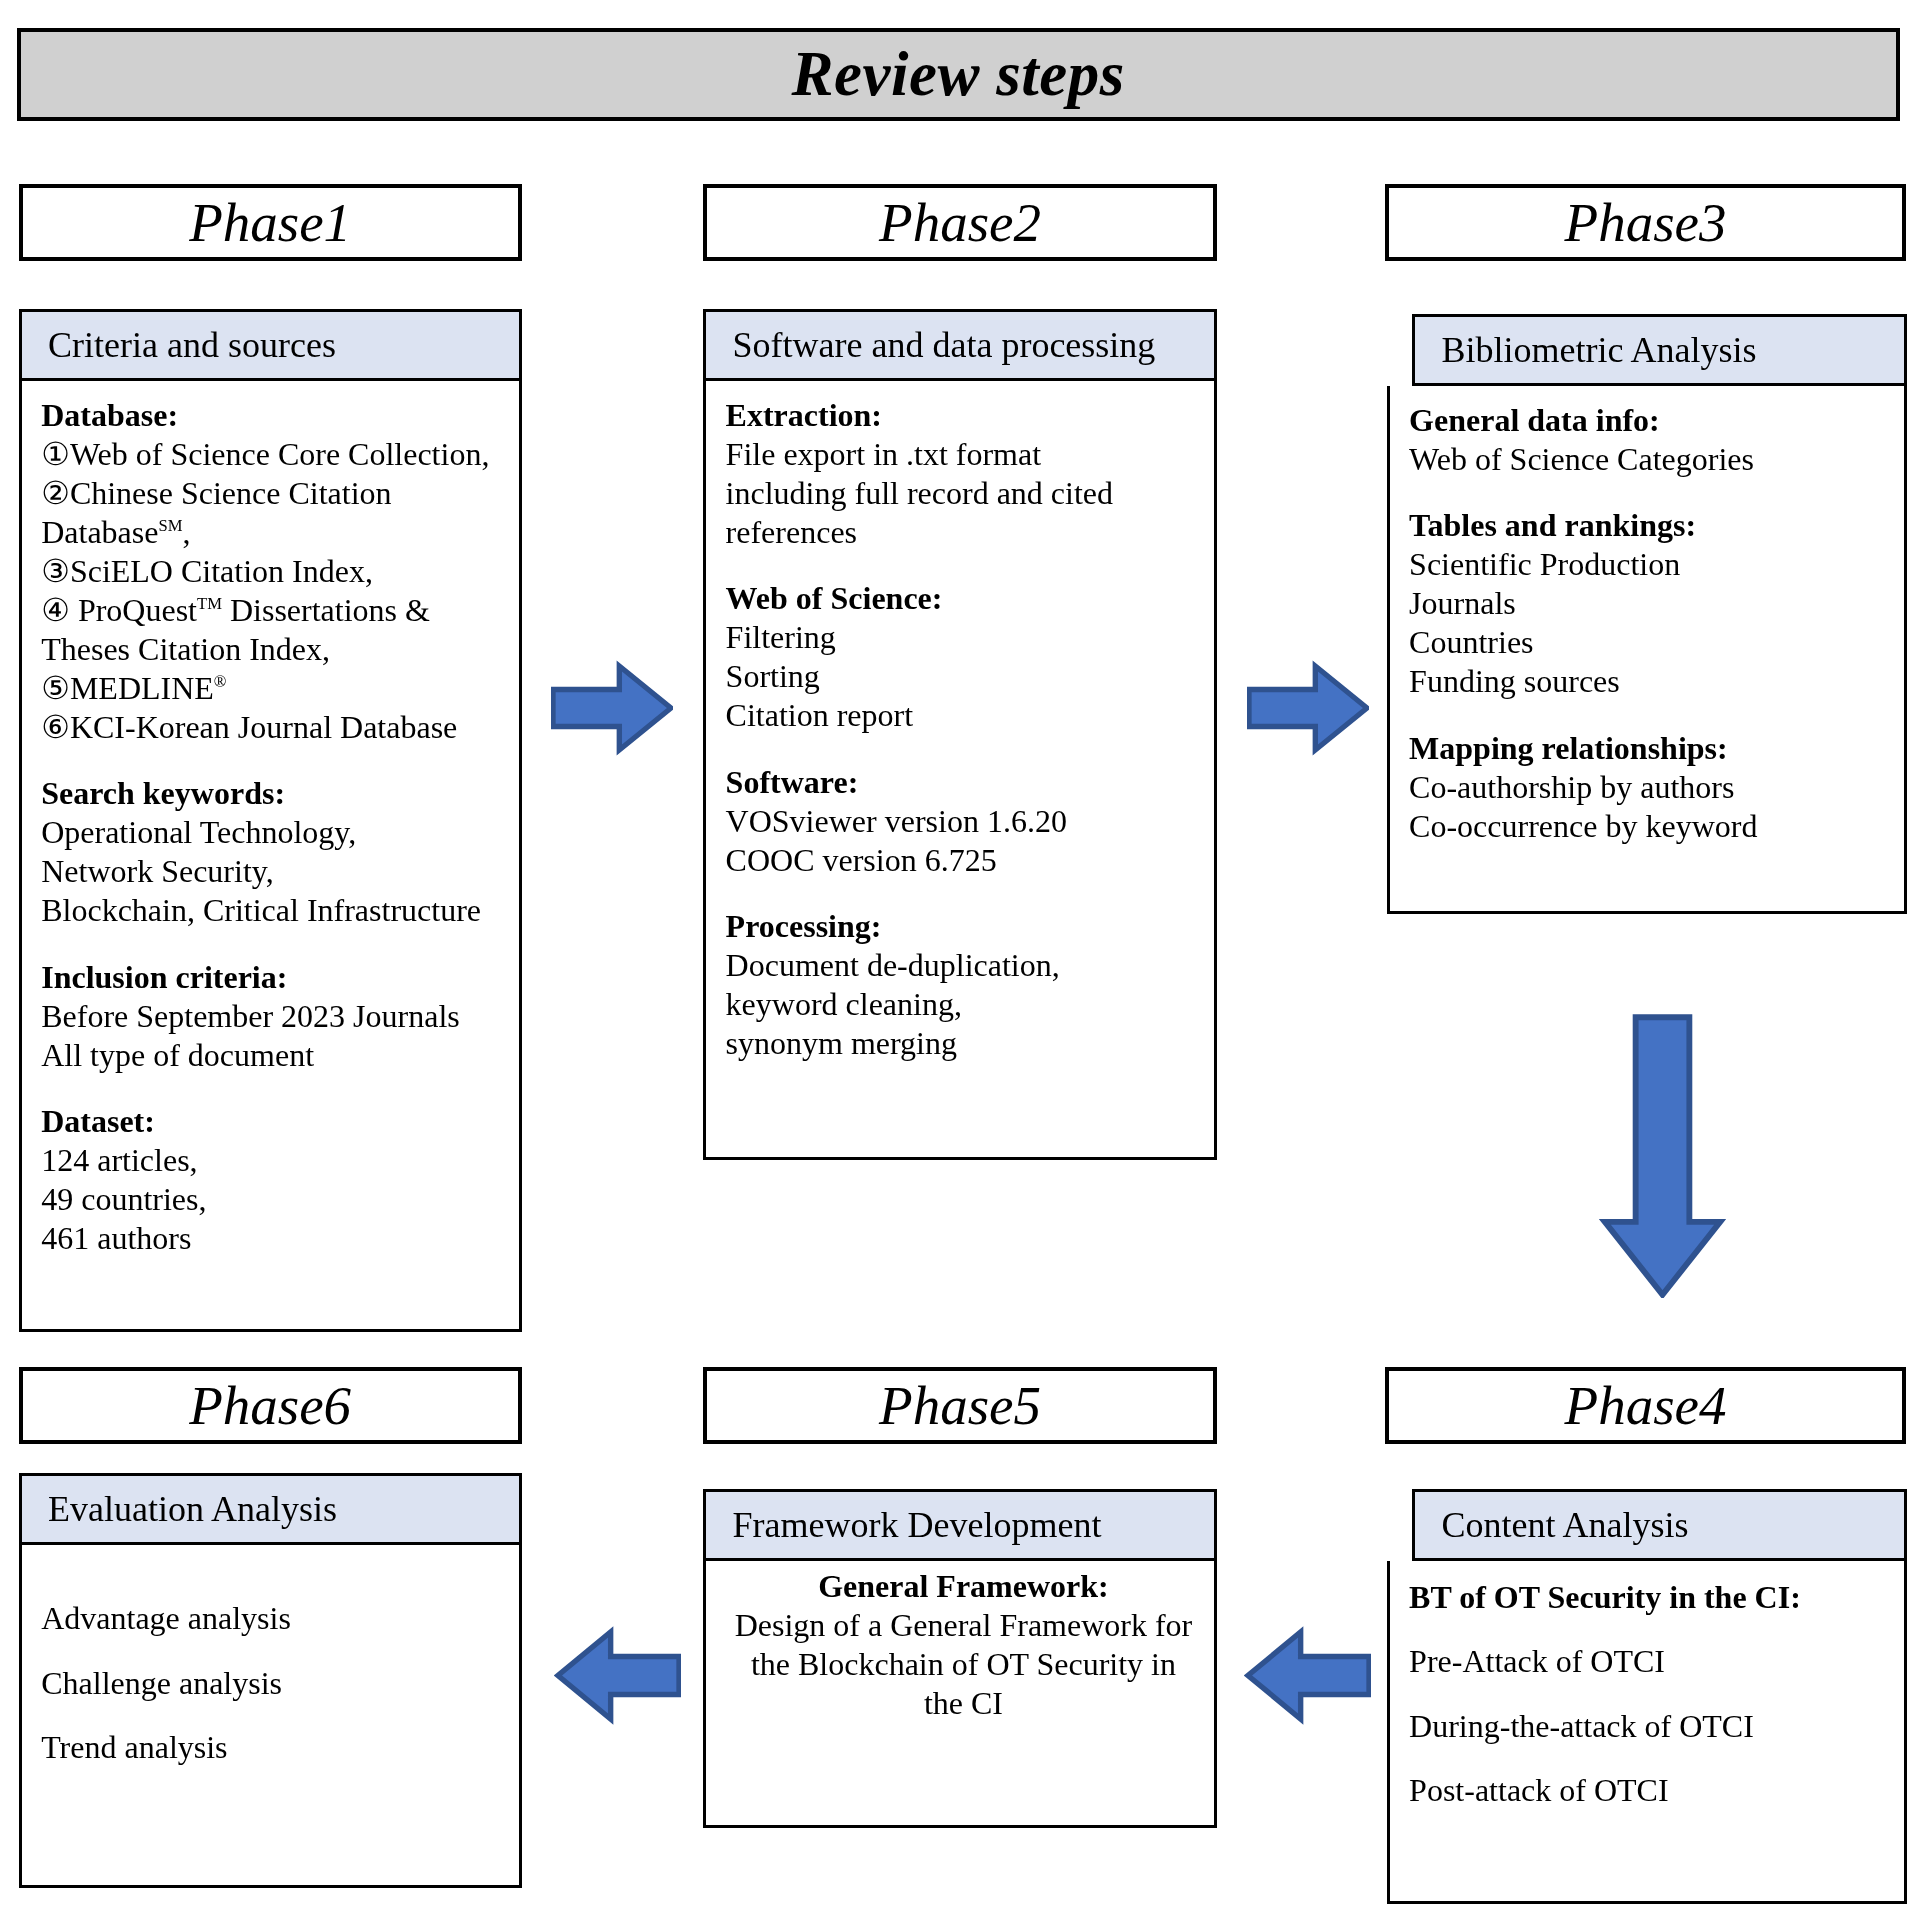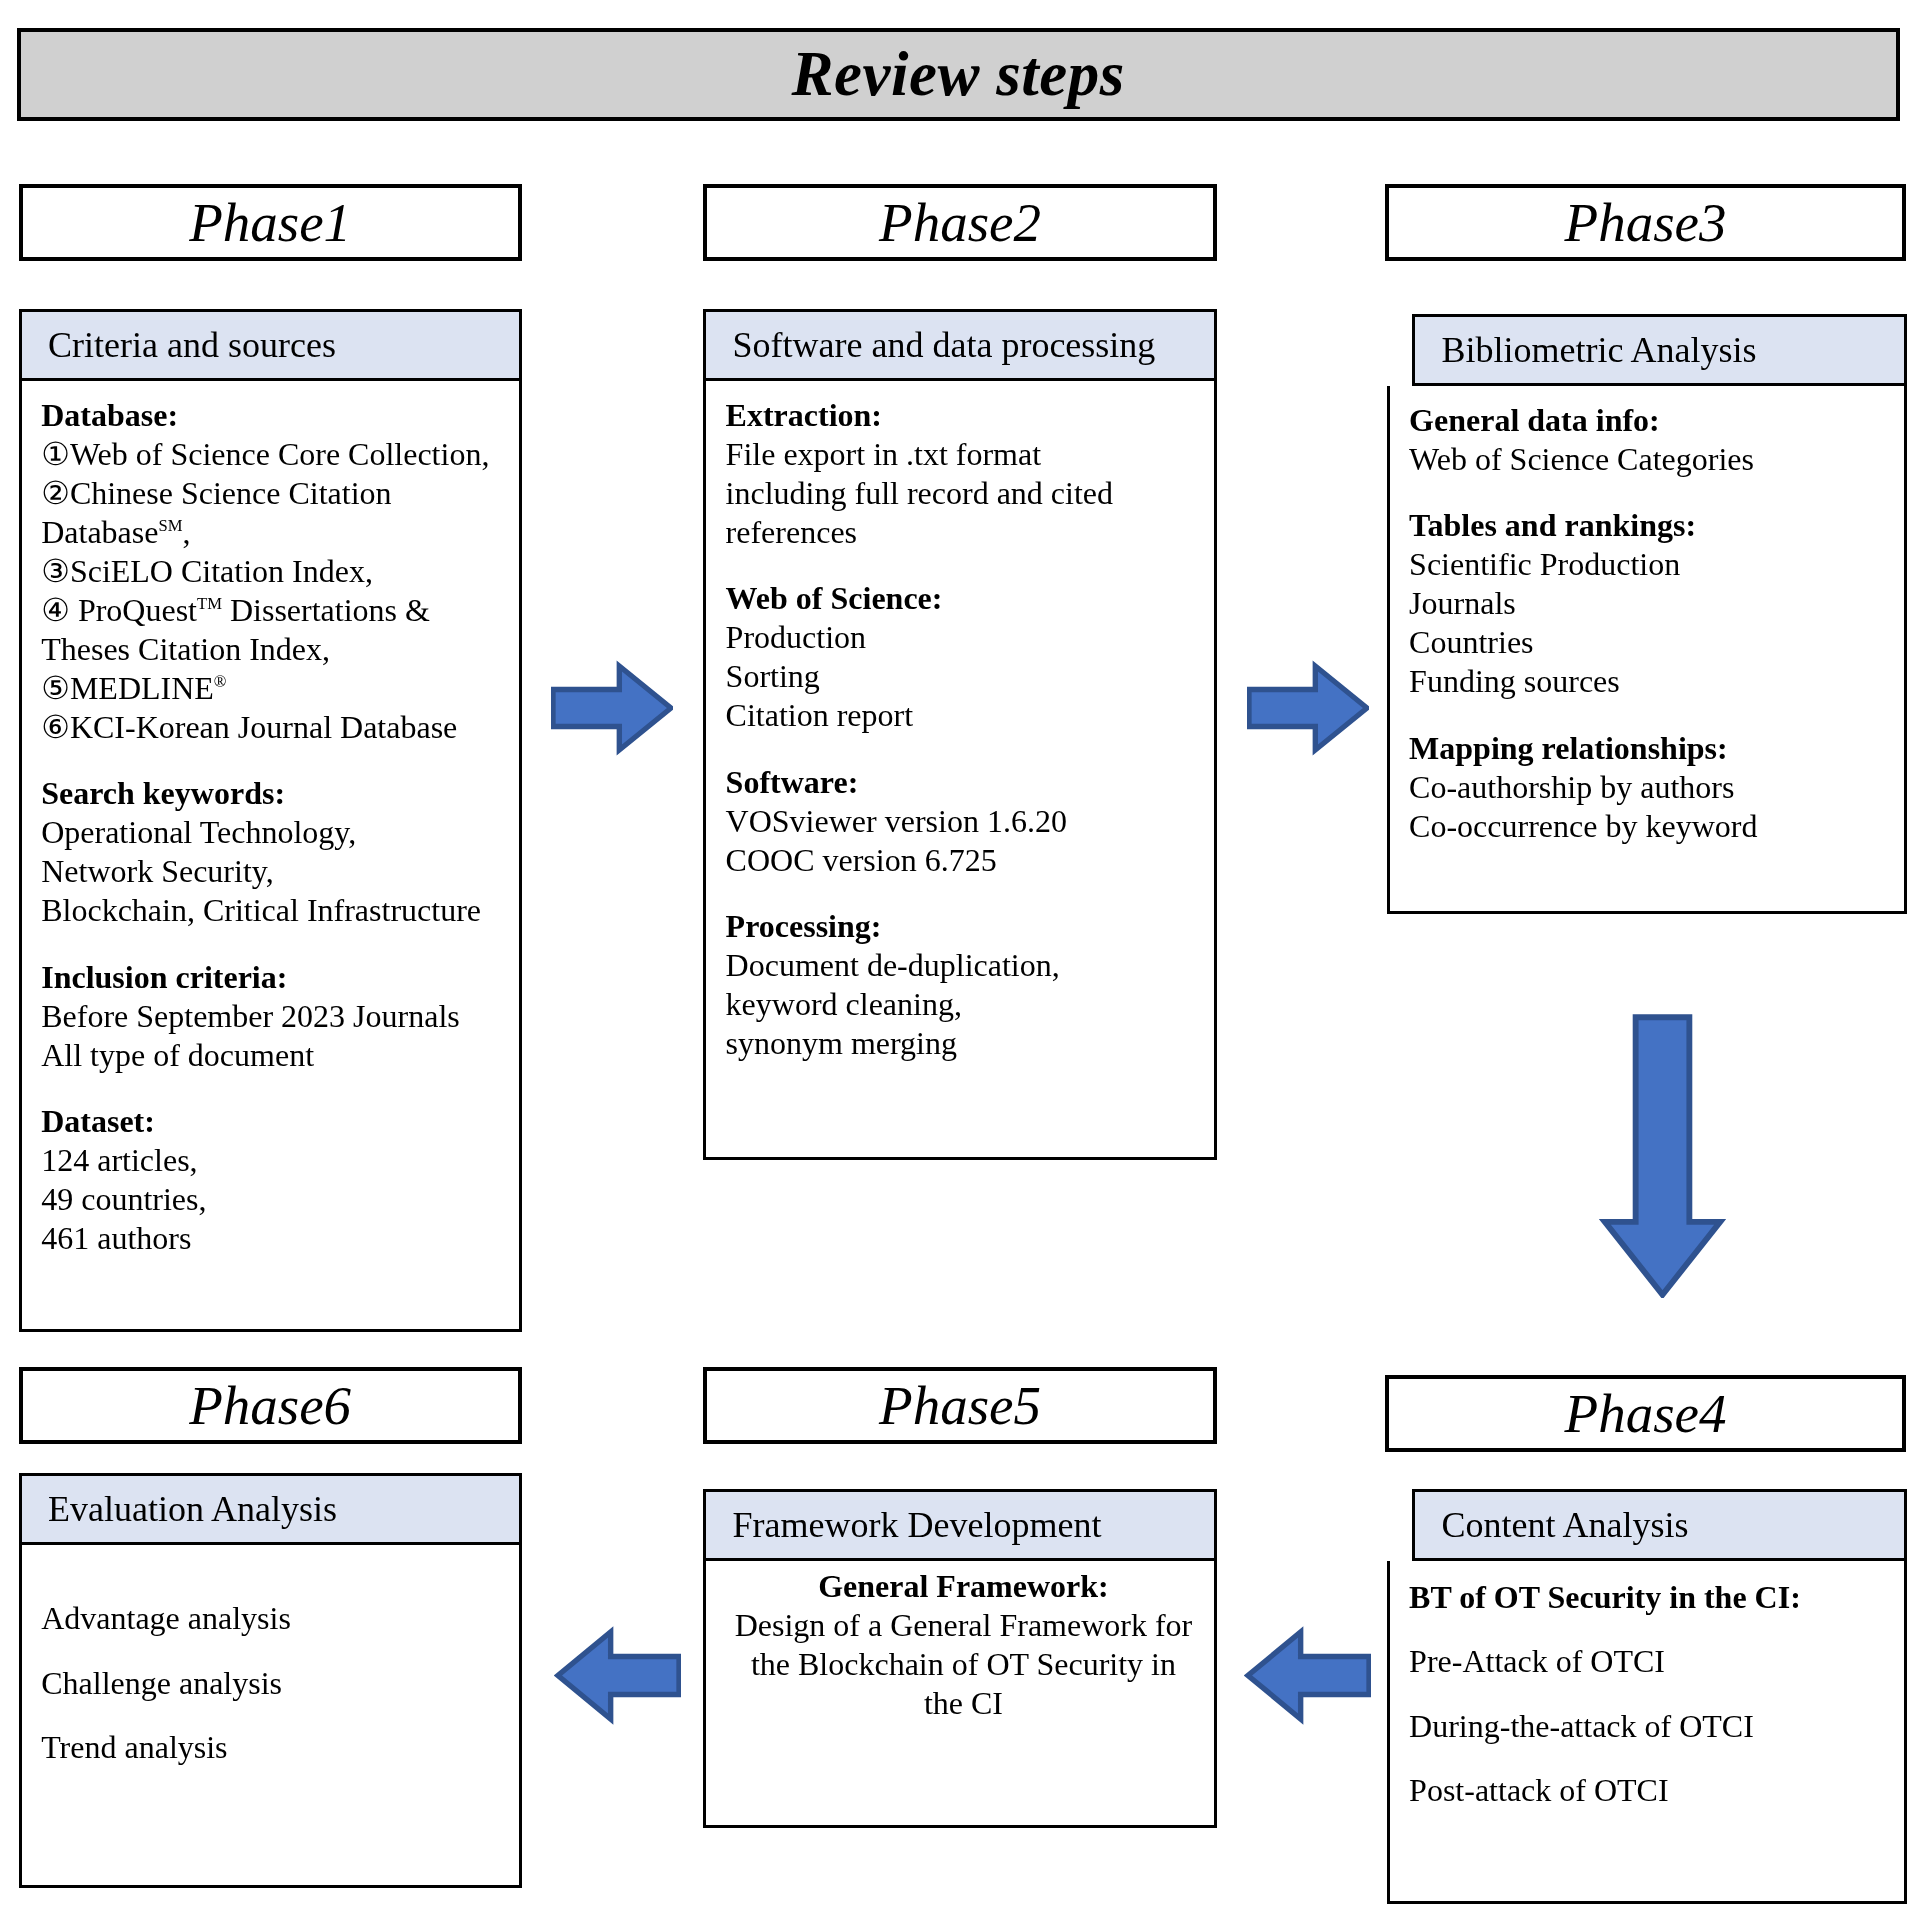--- a/index.html
+++ b/index.html
@@ -181,21 +181,21 @@
 
       <div class="grp">
         <div class="hdr">Extraction:</div>
         <div class="ln">File export in .txt format</div>
         <div class="ln">including full record and cited</div>
         <div class="ln">references</div>
       </div>
 
       <div class="grp">
         <div class="hdr">Web of Science:</div>
-        <div class="ln">Production</div>
+        <div class="ln">Filtering</div>
         <div class="ln">Sorting</div>
         <div class="ln">Citation report</div>
       </div>
 
       <div class="grp">
         <div class="hdr">Software:</div>
         <div class="ln">VOSviewer version 1.6.20</div>
         <div class="ln">COOC version 6.725</div>
       </div>
 
@@ -269,21 +269,21 @@
     <div class="panel-body" style="height:267px; padding-top:6px;text-align:center;">
       <div class="grp">
         <div class="hdr">General Framework:</div>
         <div class="ln">Design of a General Framework for</div>
         <div class="ln">the Blockchain of OT  Security in</div>
         <div class="ln">the CI</div>
       </div>
     </div>
   </div>
 
-  <div class="phase-label" style="left:1385px; top:1367px; width:521px; height:77px;margin-top:8px;">
+  <div class="phase-label" style="left:1385px; top:1367px; width:521px; height:77px;">
     <span class="phase-text">Phase4</span>
   </div>
 
   <div class="panel" style="left:1412px; top:1489px; width:495px;">
     <div class="panel-header">
       <span class="panel-title">Content Analysis</span>
     </div>
     <div class="panel-body" style="height:343px; margin-left:-25.5px; width:520px; padding-top:16.7px;">
       <div class="grp">
         <div class="hdr">BT of OT Security in the CI:</div>

